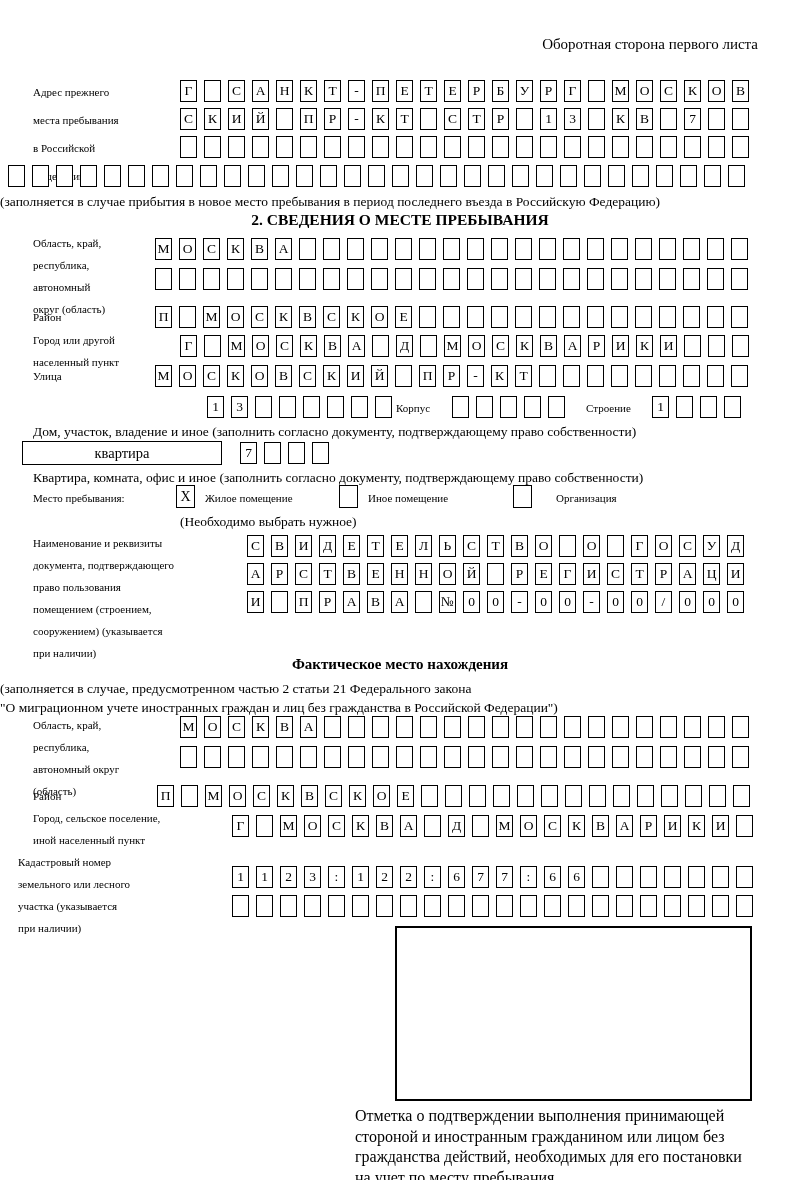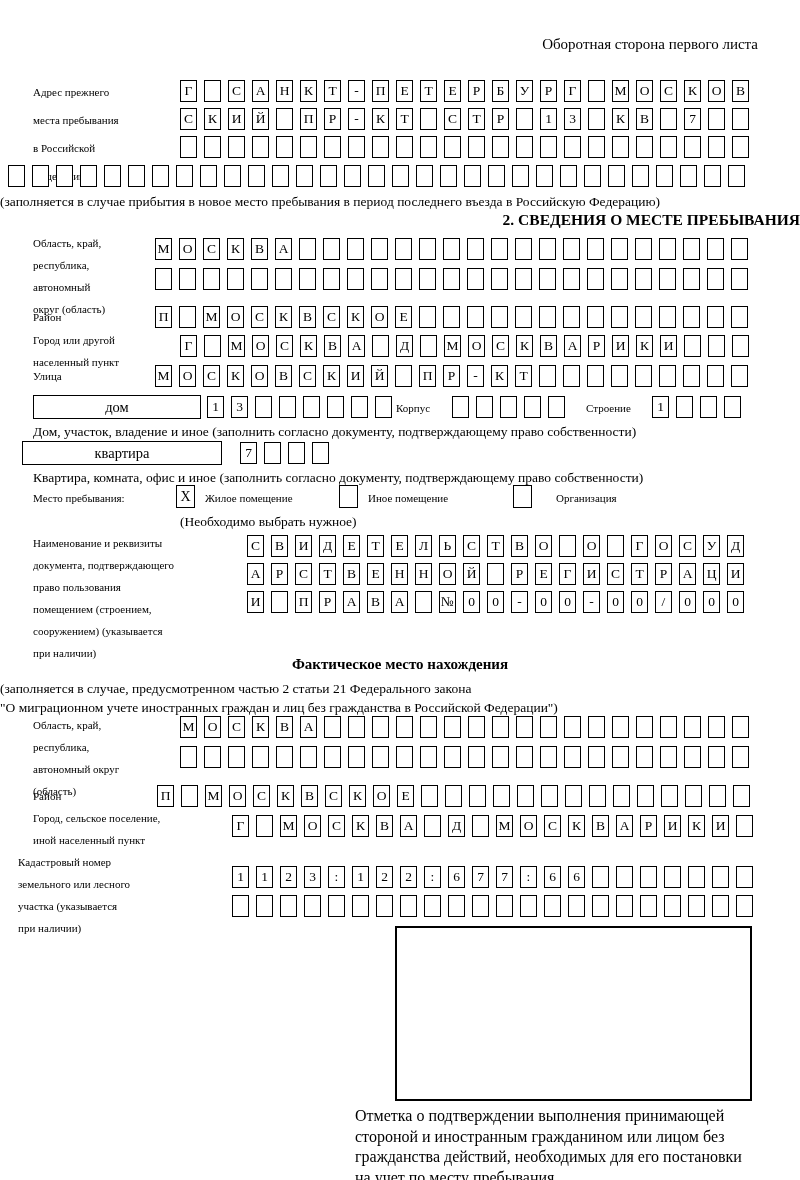--- a/index.html
+++ b/index.html
@@ -146,21 +146,21 @@
       <span class="cell"></span>
       <span class="cell"></span>
       <span class="cell"></span>
       <span class="cell"></span>
       <span class="cell"></span>
       <span class="cell"></span>
       <span class="cell"></span>
     </div>
   <div class="caption center" style="left:0; top:174px; width:800px;">(заполняется в случае прибытия в новое место пребывания в период последнего въезда в Российскую Федерацию)</div>
 
-  <div class="title" style="top:193px;text-align:right;">2. СВЕДЕНИЯ О МЕСТЕ ПРЕБЫВАНИЯ</div>
+  <div class="title" style="top:193px;">2. СВЕДЕНИЯ О МЕСТЕ ПРЕБЫВАНИЯ</div>
 
   <div class="txt" style="left:33px; top:214px;">Область, край,
 республика,
 автономный
 округ (область)</div>
   <div class="cellrow" style="left:155px; top:220px;">
       <span class="cell">М</span>
       <span class="cell">О</span>
       <span class="cell">С</span>
       <span class="cell">К</span>
@@ -294,21 +294,20 @@
       <span class="cell"></span>
       <span class="cell"></span>
       <span class="cell"></span>
       <span class="cell"></span>
       <span class="cell"></span>
       <span class="cell"></span>
       <span class="cell"></span>
       <span class="cell"></span>
     </div>
 
-  <div class="widebox" style="left:33px; top:377px; width:168px;">дом</div>
   <div class="cellrow" style="left:207px; top:378px;">
       <span class="cell">1</span>
       <span class="cell">3</span>
       <span class="cell"></span>
       <span class="cell"></span>
       <span class="cell"></span>
       <span class="cell"></span>
       <span class="cell"></span>
       <span class="cell"></span>
     </div>

